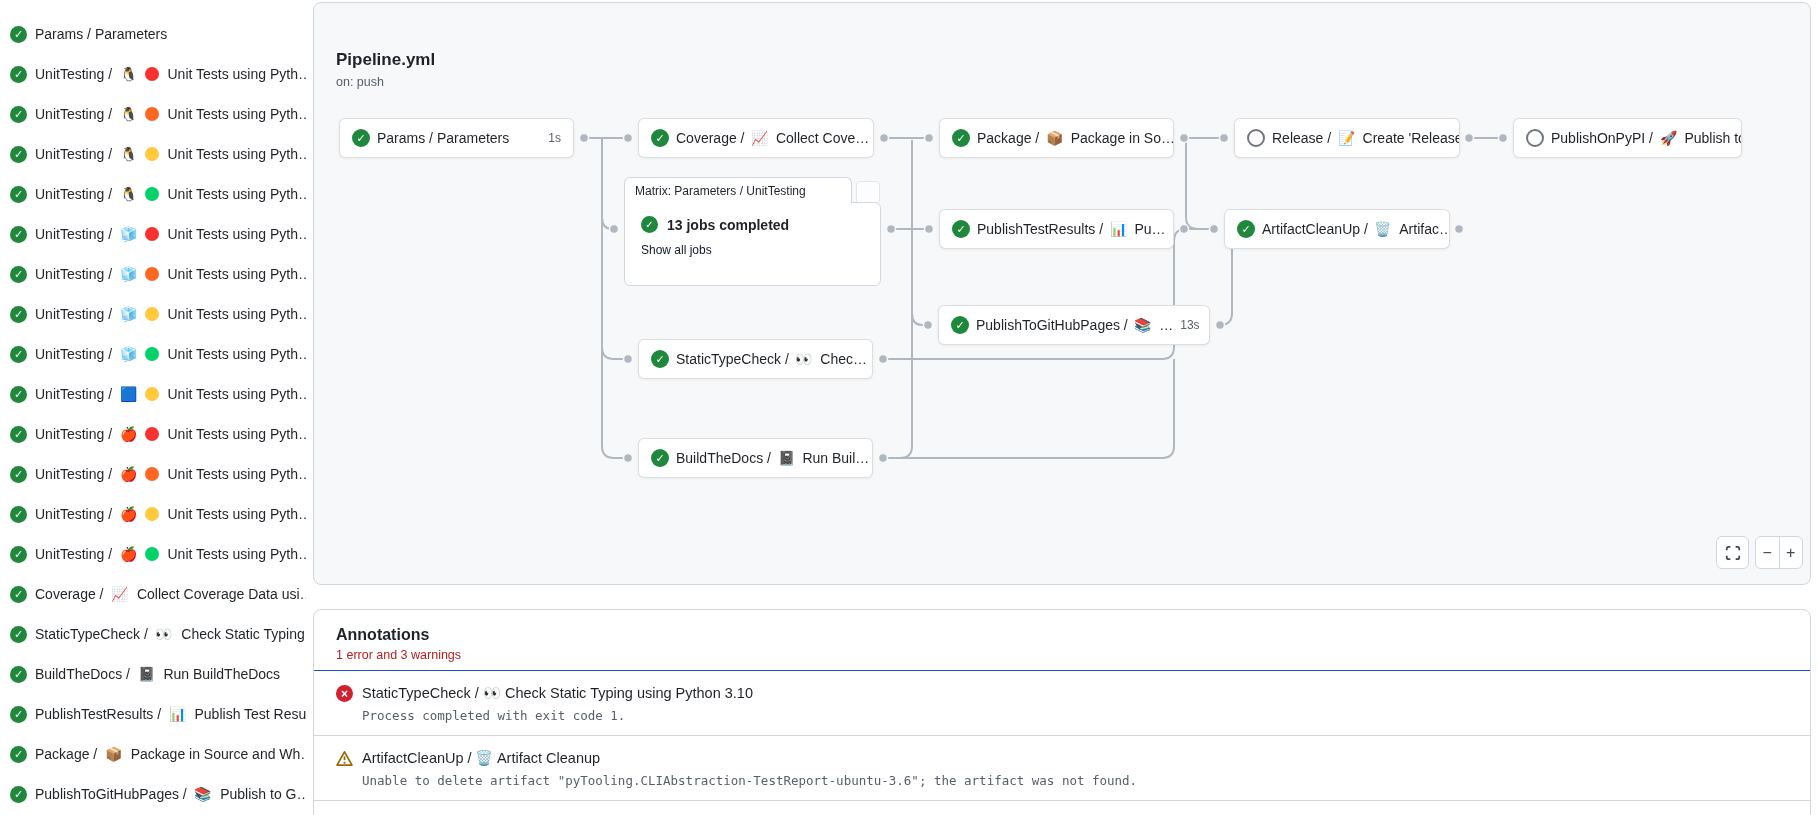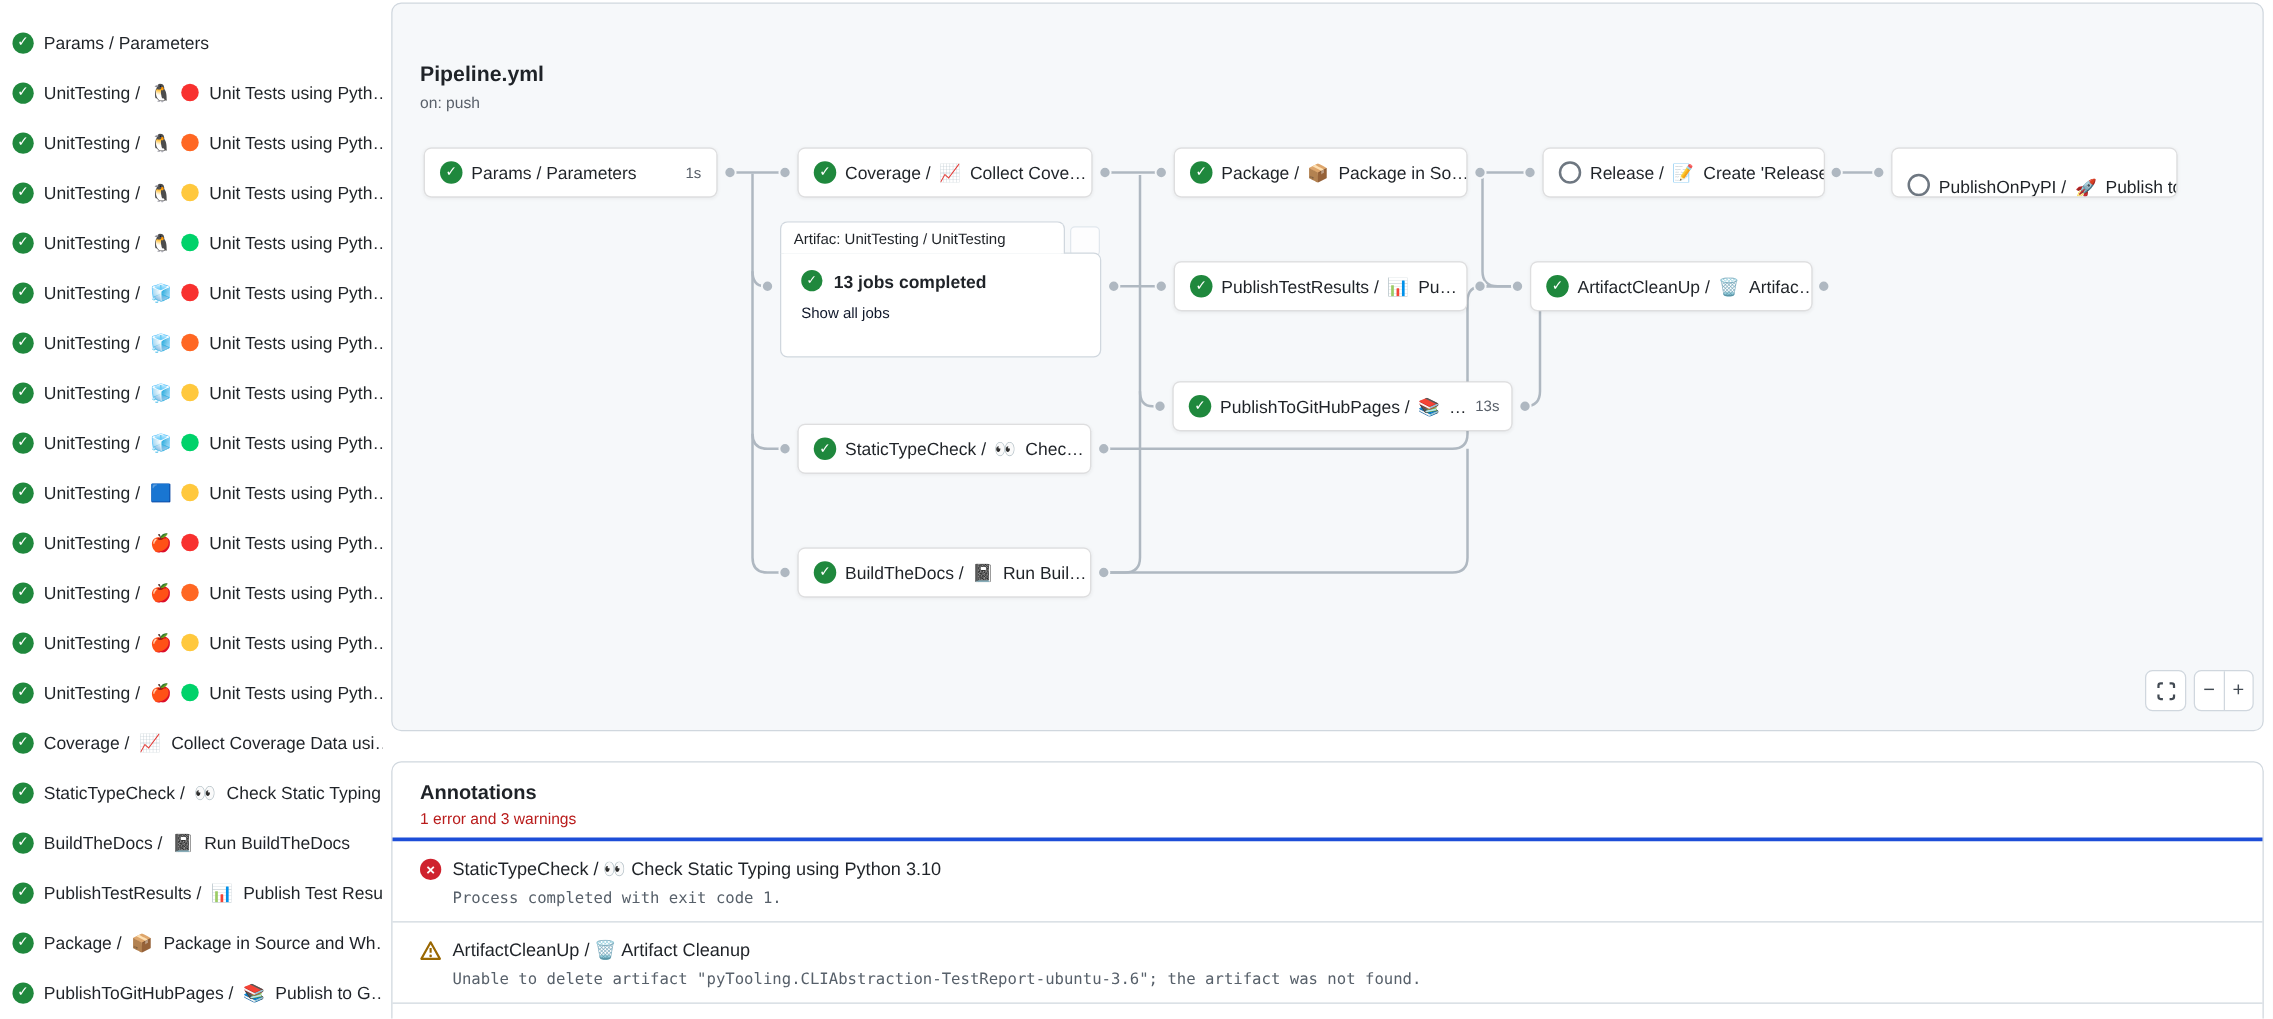--- a/index.html
+++ b/index.html
@@ -52,21 +52,21 @@
   .fs-btn{position:absolute;left:1402px;top:533px;width:33px;height:33px;box-sizing:border-box;background:#fff;
     border:1px solid #d0d7de;border-radius:6px;display:flex;align-items:center;justify-content:center;cursor:pointer;}
   .zoom-ctl{position:absolute;left:1441px;top:533px;width:48px;height:33px;box-sizing:border-box;background:#fff;
     border:1px solid #d0d7de;border-radius:6px;display:flex;}
   .zoom-btn{flex:1;display:flex;align-items:center;justify-content:center;font-size:16px;color:#424a53;cursor:pointer;}
   .zoom-btn + .zoom-btn{border-left:1px solid #d0d7de;}
 
   
   .annotations{position:absolute;left:313px;top:609px;width:1498px;height:240px;box-sizing:border-box;background:#fff;
     border:1px solid #d0d7de;border-radius:8px;}
-  .an-head-block{padding:16px 22px 8px 22px;border-bottom:3px solid #1d4ed8;}
+  .an-head-block{padding:16px 22px 8px 22px;border-bottom:1px solid #1d4ed8;}
   .an-title{font-size:16px;font-weight:700;}
   .an-subtitle{font-size:12.5px;color:#b91c1c;margin-top:4px;}
   .an-item{padding:14px 22px 12px 22px;border-bottom:1px solid #d0d7de;}
   .an-head{display:flex;align-items:center;gap:9px;}
   .an-header{font-size:14.5px;font-weight:400;cursor:pointer;}
   .an-ico-err{width:17px;height:17px;border-radius:50%;background:#cf222e;color:#fff;font-size:12px;font-weight:bold;
     display:flex;align-items:center;justify-content:center;line-height:1;flex:0 0 17px;}
   .an-ico-warn{flex:0 0 17px;}
   .an-msg{margin:6px 0 0 26px;font-family:"DejaVu Sans Mono","Liberation Mono",monospace;font-size:12.5px;color:#57606a;}
 </style>
@@ -282,21 +282,21 @@
       <span class="nd-title">Package in So…</span>
 
     </div>
         <div class="node" style="left: 920px; top: 115px; width: 226px;">
       <span class="nd-status skip"></span>
       <span class="nd-prefix">Release /</span>
       <span class="nd-emoji">📝</span>
       <span class="nd-title">Create 'Release P…</span>
 
     </div>
-        <div class="node" style="left: 1199px; top: 115px; width: 229px; align-items: flex-end;">
+        <div class="node" style="left: 1199px; top: 115px; width: 229px;">
       <span class="nd-status skip"></span>
       <span class="nd-prefix">PublishOnPyPI /</span>
       <span class="nd-emoji">🚀</span>
       <span class="nd-title">Publish to …</span>
 
     </div>
         <div class="node" style="left: 625px; top: 206px; width: 235px;">
       <span class="nd-status ok">✓</span>
       <span class="nd-prefix">PublishTestResults /</span>
       <span class="nd-emoji">📊</span>
@@ -327,21 +327,21 @@
         <div class="node" style="left: 324px; top: 435px; width: 235px;">
       <span class="nd-status ok">✓</span>
       <span class="nd-prefix">BuildTheDocs /</span>
       <span class="nd-emoji">📓</span>
       <span class="nd-title">Run Buil…</span>
 
     </div>
       </div>
 
     <div class="matrix-ghost"></div>
-    <div class="matrix-tab">Artifac: UnitTesting / UnitTesting</div>
+    <div class="matrix-tab">Matrix: Parameters / UnitTesting</div>
     <div class="matrix-body">
       <div class="matrix-summary">
         <span class="mx-check">✓</span>
         <span>13 jobs completed</span>
       </div>
       <div class="matrix-link">Show all jobs</div>
     </div>
 
     <div class="fs-btn">
       <svg width="16" height="16" viewBox="0 0 18 18">

